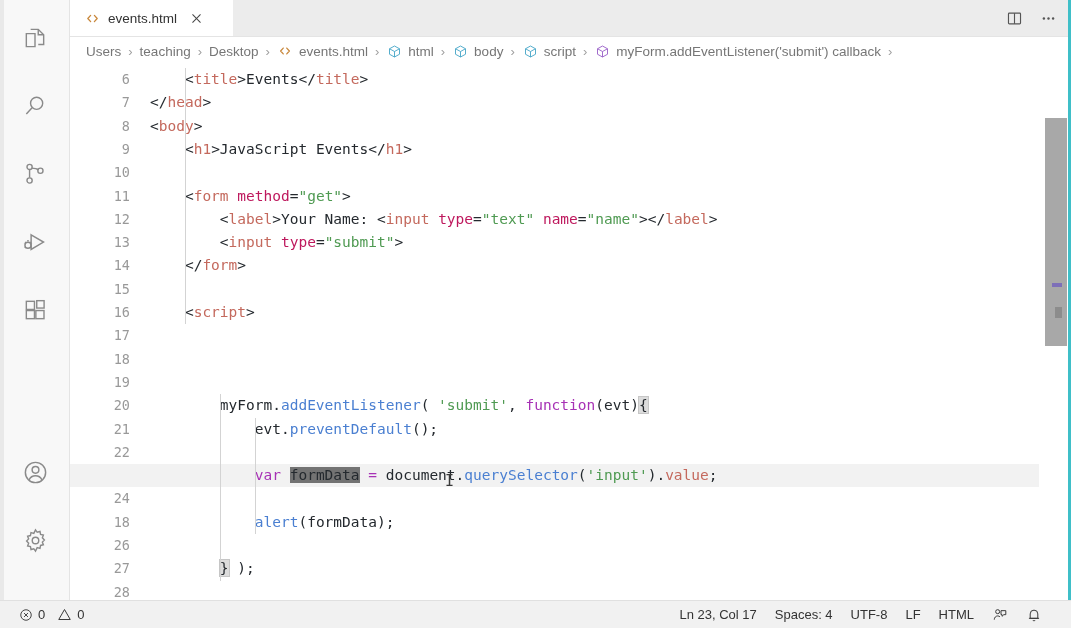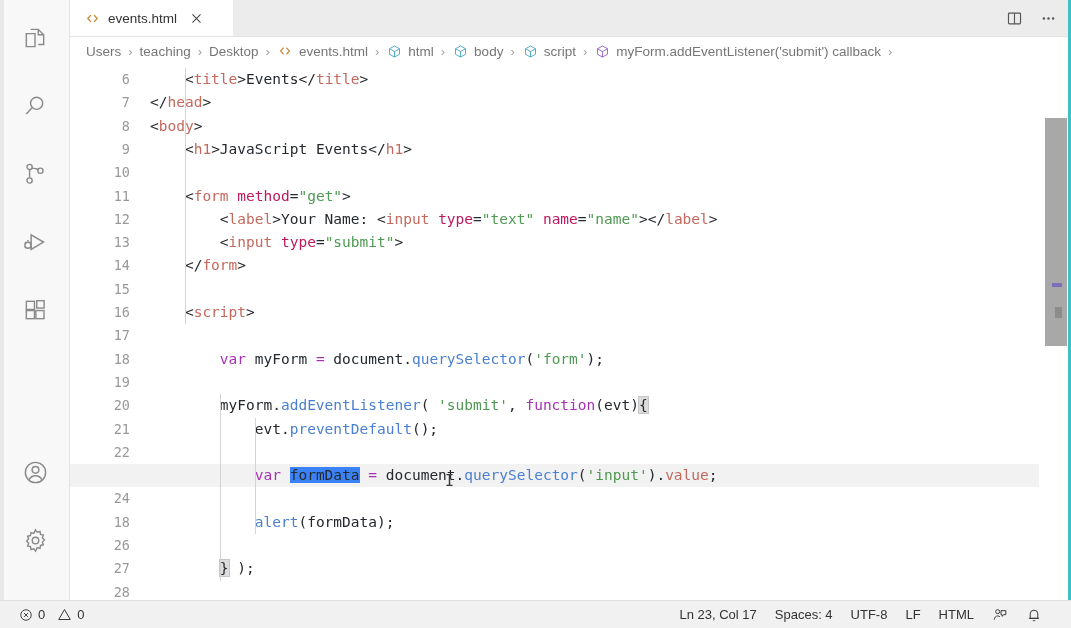--- a/index.html
+++ b/index.html
@@ -68,21 +68,21 @@
 
   
   .t-tag{color:#c4695d;}
   .t-attr{color:#be185d;}
   .t-str{color:#4f9a52;}
   .t-plain{color:#24292e;}
   .t-kw{color:#a731b5;}
   .t-fn{color:#4a7fd1;}
   .t-prop{color:#c4695d;}
   .t-punct{color:#24292e;}
-  .sel{background:#3b82f6;}
+  .sel{background:#737373;}
   .brk{background:#dcdcdc;outline:1px solid #c6c6c6;}
 
   
   #mousecaret{position:absolute;color:#3a3a3a;font-size:15px;line-height:1;
     font-family:"DejaVu Sans Mono","Liberation Mono",monospace;}
 
   
   #scrolltrack{position:absolute;right:0;top:0;width:32px;height:536px;background:#ffffff;}
   #scrollslider{position:absolute;right:4px;width:22px;background:#a8a8a8;border-radius:0;cursor:pointer;}
   .deco{position:absolute;right:9px;width:10px;height:4px;background:#7d6fb8;}
@@ -324,21 +324,20 @@
           <div class="cl" style="top: 50.6px;"><span class="t-punct">&lt;</span><span class="t-tag">body</span><span class="t-punct">&gt;</span></div>
           <div class="cl" style="top: 73.9px;"><span class="t-plain">    </span><span class="t-punct">&lt;</span><span class="t-tag">h1</span><span class="t-punct">&gt;</span><span class="t-plain">JavaScript Events</span><span class="t-punct">&lt;/</span><span class="t-tag">h1</span><span class="t-punct">&gt;</span></div>
           <div class="cl" style="top: 97.2px;"></div>
           <div class="cl" style="top: 120.5px;"><span class="t-plain">    </span><span class="t-punct">&lt;</span><span class="t-tag">form</span><span class="t-plain"> </span><span class="t-attr">method</span><span class="t-punct">=</span><span class="t-str">"get"</span><span class="t-punct">&gt;</span></div>
           <div class="cl" style="top: 143.8px;"><span class="t-plain">        </span><span class="t-punct">&lt;</span><span class="t-tag">label</span><span class="t-punct">&gt;</span><span class="t-plain">Your Name: </span><span class="t-punct">&lt;</span><span class="t-tag">input</span><span class="t-plain"> </span><span class="t-attr">type</span><span class="t-punct">=</span><span class="t-str">"text"</span><span class="t-plain"> </span><span class="t-attr">name</span><span class="t-punct">=</span><span class="t-str">"name"</span><span class="t-punct">&gt;</span><span class="t-punct">&lt;/</span><span class="t-tag">label</span><span class="t-punct">&gt;</span></div>
           <div class="cl" style="top: 167.1px;"><span class="t-plain">        </span><span class="t-punct">&lt;</span><span class="t-tag">input</span><span class="t-plain"> </span><span class="t-attr">type</span><span class="t-punct">=</span><span class="t-str">"submit"</span><span class="t-punct">&gt;</span></div>
           <div class="cl" style="top: 190.4px;"><span class="t-plain">    </span><span class="t-punct">&lt;/</span><span class="t-tag">form</span><span class="t-punct">&gt;</span></div>
           <div class="cl" style="top: 213.7px;"></div>
           <div class="cl" style="top: 237px;"><span class="t-plain">    </span><span class="t-punct">&lt;</span><span class="t-tag">script</span><span class="t-punct">&gt;</span></div>
           <div class="cl" style="top: 260.3px;"></div>
-          <div class="cl" style="top: 283.6px;"><span class="t-plain">        </span><span class="t-kw">var</span><span class="t-plain"> myForm </span><span class="t-kw">=</span><span class="t-plain"> document.</span><span class="t-fn">querySelector</span><span class="t-punct">(</span><span class="t-str">'form'</span><span class="t-punct">);</span></div>
           <div class="cl" style="top: 306.9px;"></div>
           <div class="cl" style="top: 330.2px;"><span class="t-plain">        </span><span class="t-plain">myForm.</span><span class="t-fn">addEventListener</span><span class="t-punct">( </span><span class="t-str">'submit'</span><span class="t-punct">, </span><span class="t-kw">function</span><span class="t-punct">(evt)</span><span class="t-punct brk">{</span></div>
           <div class="cl" style="top: 353.5px;"><span class="t-plain">            </span><span class="t-plain">evt.</span><span class="t-fn">preventDefault</span><span class="t-punct">();</span></div>
           <div class="cl" style="top: 376.8px;"></div>
           <div class="cl-hl" style="top: 400.1px;"></div>
           <div class="cl" style="top: 400.1px;"><span class="t-plain">            </span><span class="t-kw">var</span><span class="t-plain"> </span><span class="t-plain sel">formData</span><span class="t-plain"> </span><span class="t-kw">=</span><span class="t-plain"> document.</span><span class="t-fn">querySelector</span><span class="t-punct">(</span><span class="t-str">'input'</span><span class="t-punct">).</span><span class="t-prop">value</span><span class="t-punct">;</span></div>
           <div class="cl" style="top: 423.4px;"></div>
           <div class="cl" style="top: 446.7px;"><span class="t-plain">            </span><span class="t-fn">alert</span><span class="t-punct">(formData);</span></div>
           <div class="cl" style="top: 470px;"></div>
           <div class="cl" style="top: 493.3px;"><span class="t-plain">        </span><span class="t-punct brk">}</span><span class="t-punct"> );</span></div>

